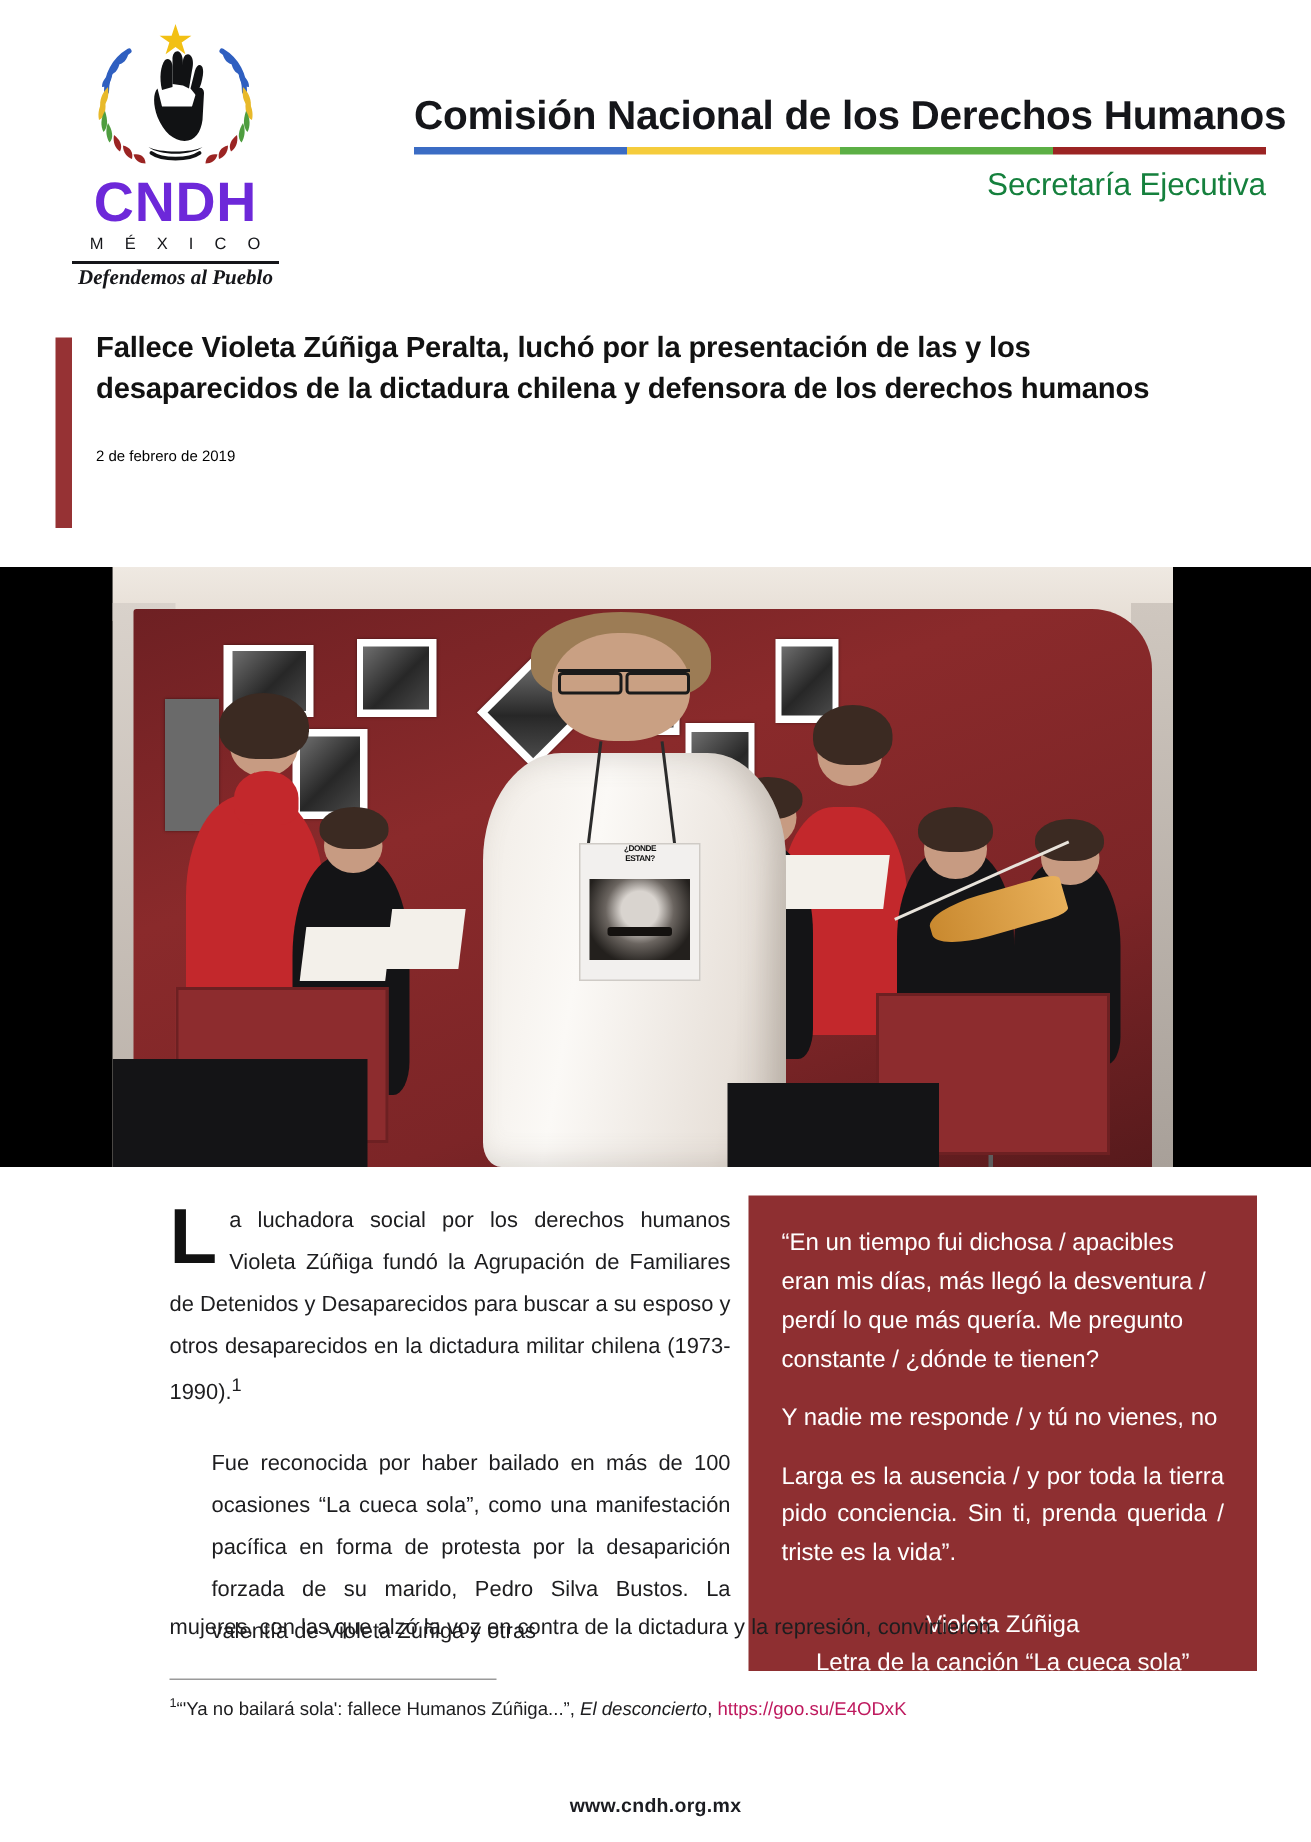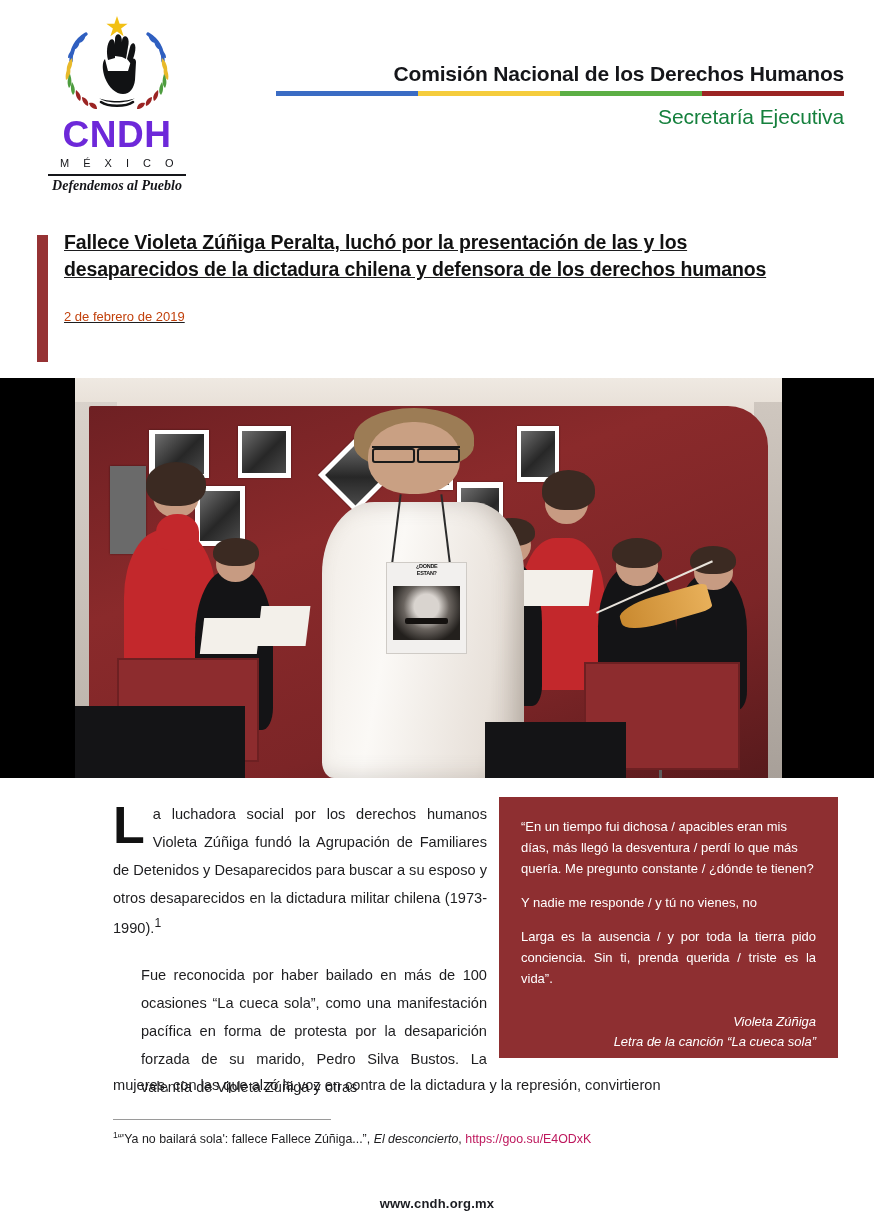--- a/index.html
+++ b/index.html
@@ -52,51 +52,51 @@
     font-weight:bold;
     font-size:14px;
     color:#15161a;
     margin-top:2px;
   }
 
   .header-titles {
     position:absolute; left:276px; top:62px; width:568px;
   }
   .org-name {
-    font-size:21px;
+    font-size:27px;
     font-weight:bold;
     color:#15161a;
     letter-spacing:-0.2px;
     text-align:right;
     white-space:nowrap;
   }
   .color-bar { display:flex; width:568px; height:5px; margin-top:5px; }
   .color-bar span { flex:1 1 25%; height:5px; display:block; }
   .org-sub {
     font-size:21px;
     color:#15803d;
     text-align:right;
     margin-top:9px;
     letter-spacing:-0.1px;
   }
 
   
-  .title-block { position:relative; margin-top:24px; min-height:145px;text-decoration:underline; }
+  .title-block { position:relative; margin-top:14px; min-height:145px; }
   .title-accent {
     position:absolute; left:37px; top:6px;
     width:11px; height:127px; background:#963234;
   }
   .doc-title {
     margin-left:64px; margin-right:60px;
     font-size:19.5px; font-weight:bold; line-height:1.38;
     color:#121212; letter-spacing:-0.15px;
   }
   .doc-date {
     margin-left:64px; margin-top:26px;
-    font-size:13px; color:#c2410c;
+    font-size:10px; color:#000000;
   }
 
   
   .photo-band {
     position:absolute; left:0; top:378px;
     width:874px; height:400px; background:#000000;
   }
   .photo-frame {
     position:absolute; left:75px; top:0;
     width:707px; height:400px; overflow:hidden;
@@ -228,29 +228,29 @@
   .para { margin-bottom:0; }
   .para + .para { margin-top:19px;margin-left:28px; }
 
   .fullwidth-line {
     position:absolute; left:113px; top:285px; width:700px;
     font-size:14.6px; line-height:1.92; color:#1d1d1f;
   }
 
   .quote-box {
     position:absolute; left:499px; top:11px;
-    width:339px; height:261px;
+    width:339px; height:317px;
     background:#8e2f31; color:#ffffff;
     padding:19px 22px 0 22px;
-    font-size:13px; line-height:1.62;
+    font-size:16px; line-height:1.62;
   }
   .quote-stanza + .quote-stanza { margin-top:13px; }
   .quote-stanza.just { text-align:justify; }
   .quote-attrib {
-    margin-top:23px; text-align:right; line-height:1.55;font-style:italic;
+    margin-top:23px; text-align:center; line-height:1.55;
   }
 
   
   .footnote-rule {
     position:absolute; left:113px; top:1119px;
     width:218px; height:1px; background:#9a9a9a;
   }
   .footnote {
     position:absolute; left:113px; top:1130px; width:720px;
     font-size:12.4px; color:#1d1d1f; line-height:1.4;
@@ -446,18 +446,18 @@
       <div>Violeta Zúñiga</div>
       <div>Letra de la canción “La cueca sola”</div>
     </div>
   </div>
 
   <div class="fullwidth-line">mujeres, con las que alzó la voz en contra de la dictadura y la represión, convirtieron</div>
 </div>
 
 <div class="footnote-rule"></div>
 <div class="footnote">
-  <sup>1</sup><span>“'Ya no bailará sola': fallece Fallece Zúñiga...”, </span><em>El desconcierto</em><span>, </span><a href="#">https://goo.su/E4ODxK</a>
+  <sup>1</sup><span>“'Ya no bailará sola': fallece Humanos Zúñiga...”, </span><em>El desconcierto</em><span>, </span><a href="#">https://goo.su/E4ODxK</a>
 </div>
 
 <div class="footer">
   <span>www.cndh.org.mx</span>
 </div>
 
 </body></html>

